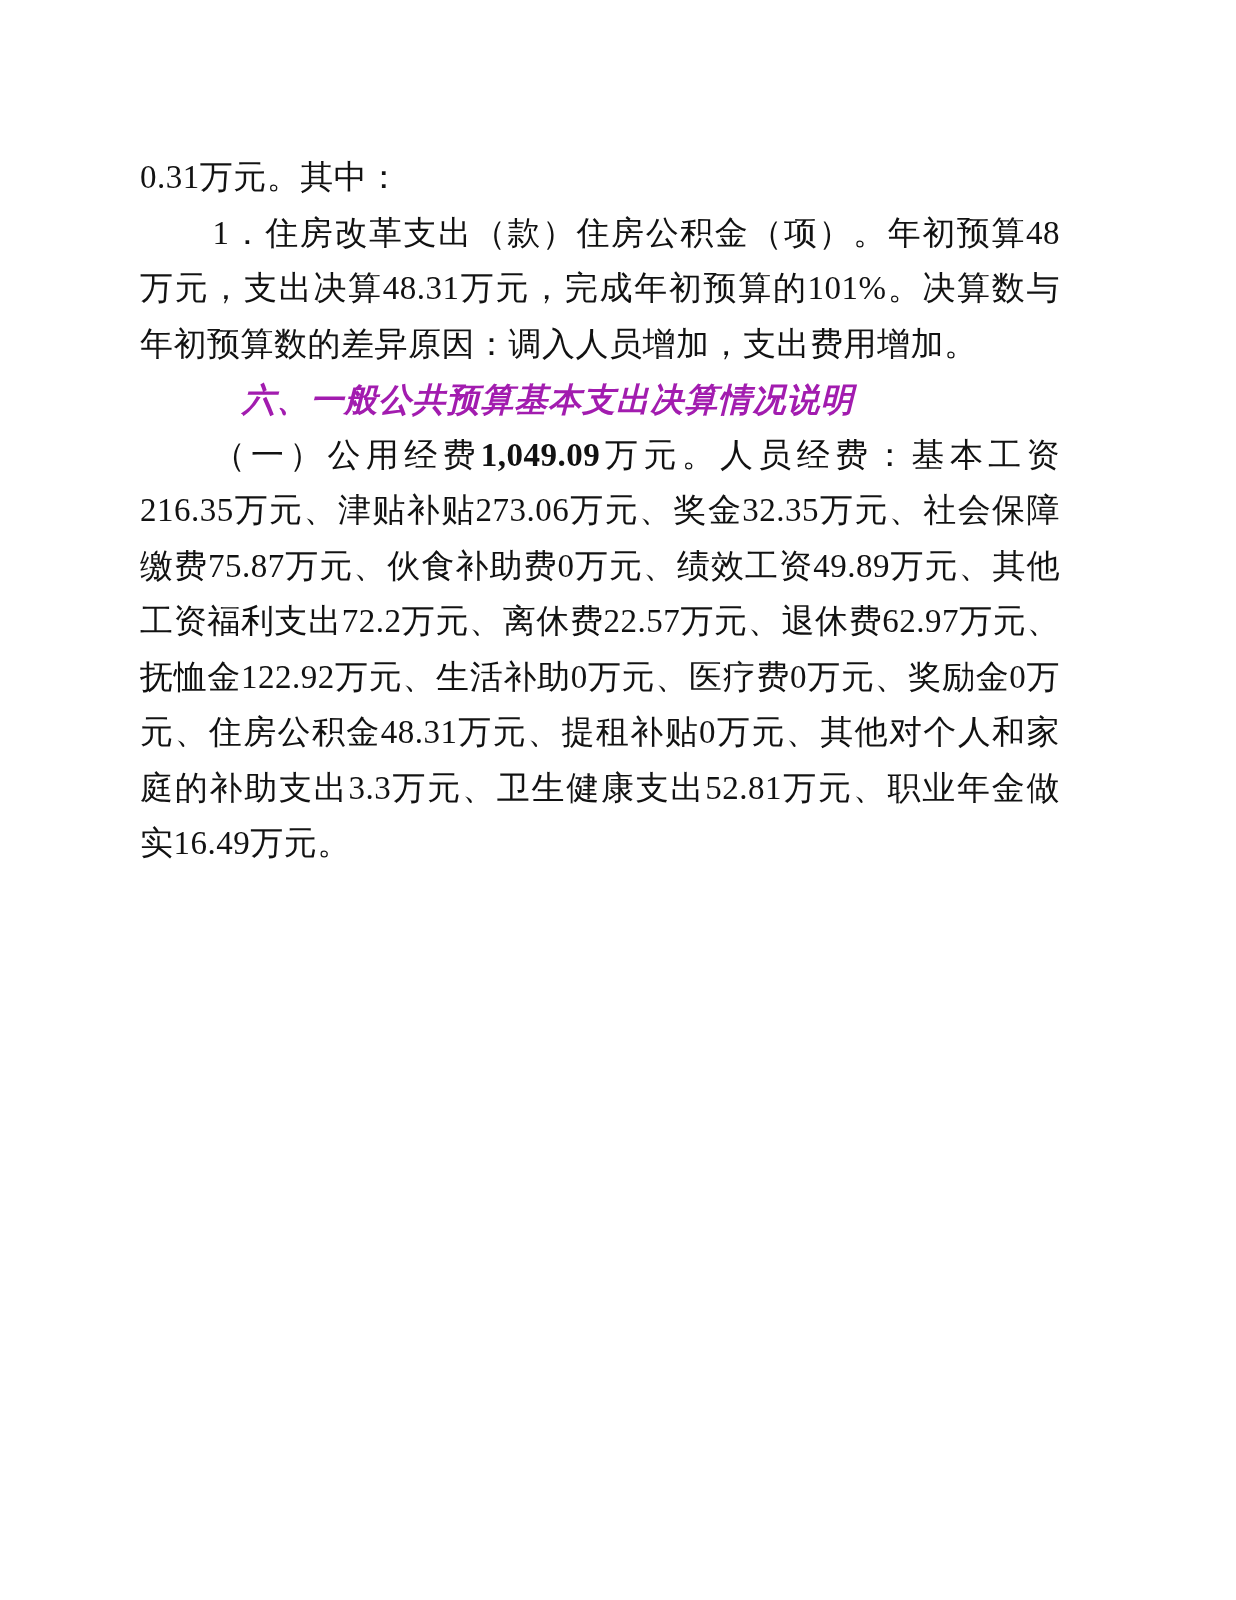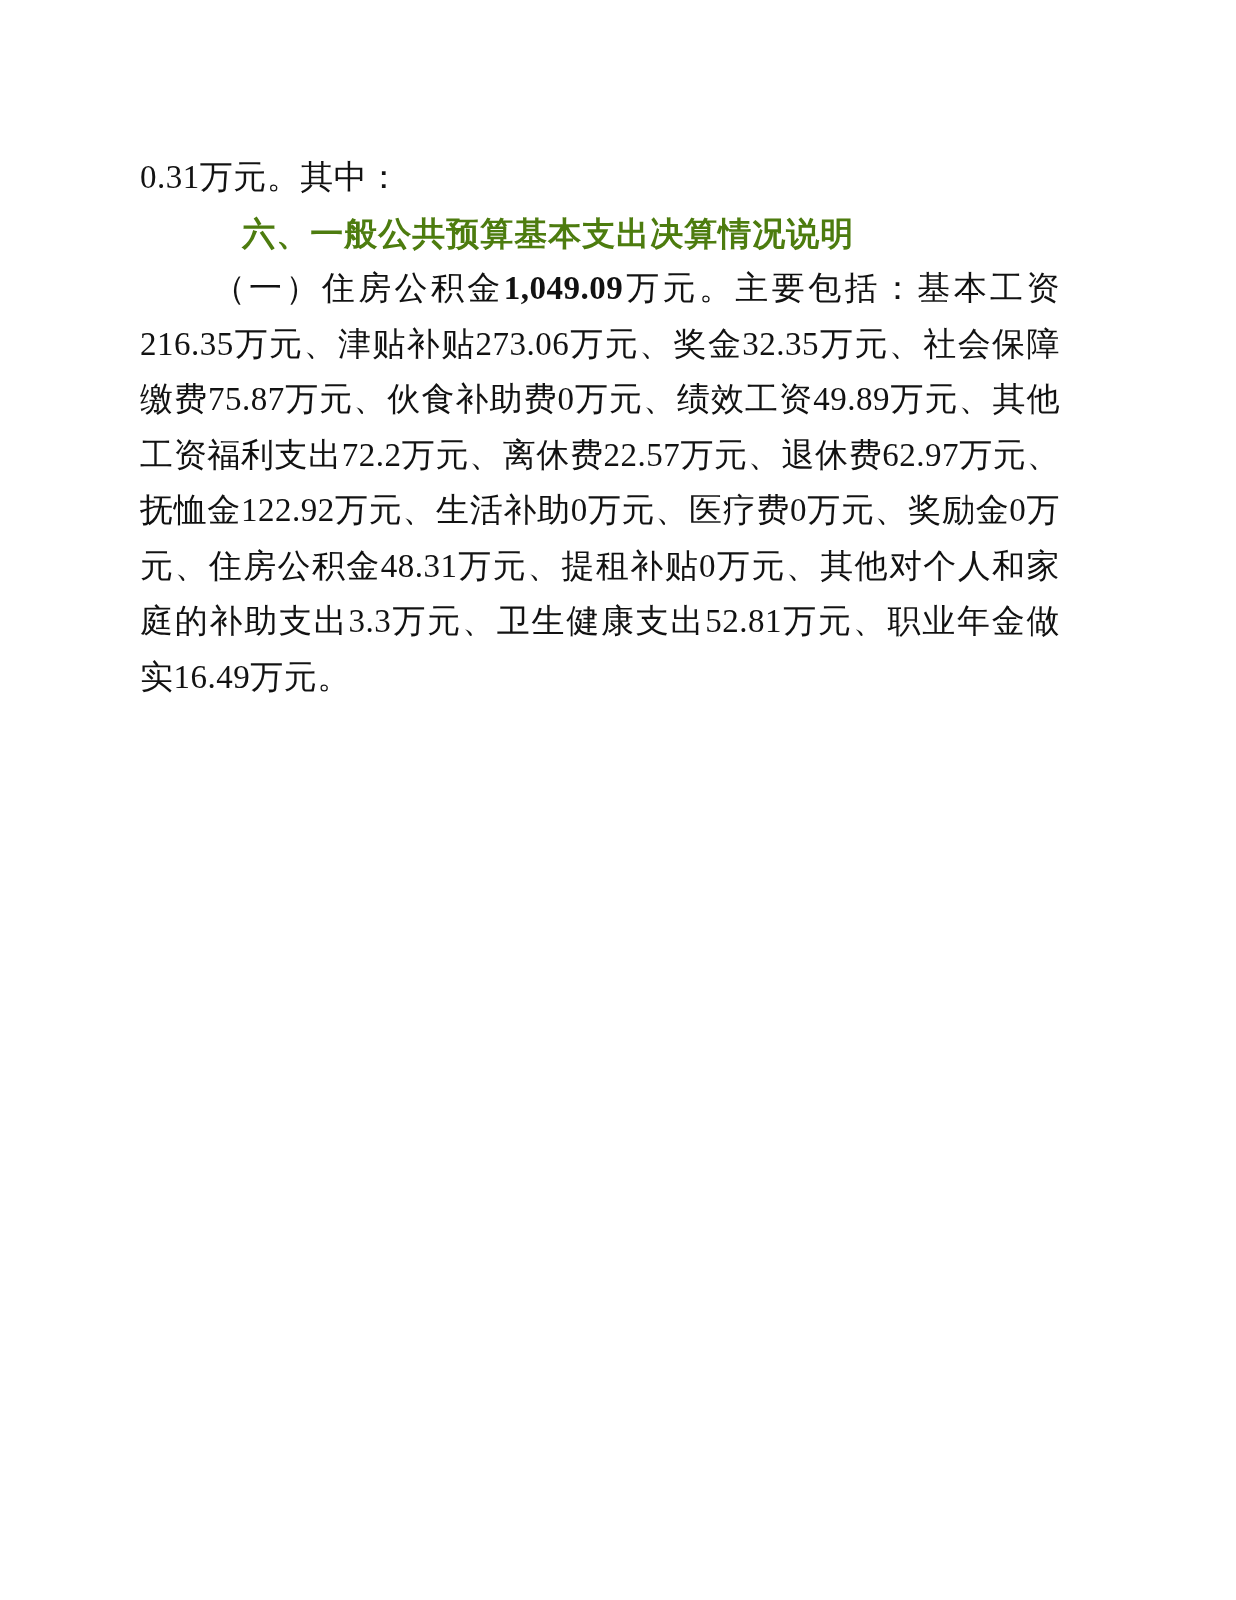--- a/index.html
+++ b/index.html
@@ -36,36 +36,38 @@
   .indent-3 { text-indent: 3.2em; }
   .heading {
     margin: 0;
     padding: 0;
     font-family: "Liberation Sans", "DejaVu Sans", sans-serif;
     font-weight: bold;
     font-size: 33px;
     line-height: 55.5px;
     text-indent: 3.1em;
     letter-spacing: 1px;
-    color: #4d7c0f;
+    color: #a21caf;
+    font-style: italic;
   }
   .bold-num {
     font-weight: bold;
     margin-top: 44px;
   }
 </style>
 </head>
 <body>
 
 <div class="page">
   <div class="content">
 
     <p class="para indent-0">0.31万元。其中：</p>
 
+    <p class="para indent-2">1．住房改革支出（款）住房公积金（项）。年初预算48万元，支出决算48.31万元，完成年初预算的101%。决算数与年初预算数的差异原因：调入人员增加，支出费用增加。</p>
 
     <h2 class="heading">六、一般公共预算基本支出决算情况说明</h2>
 
 
-    <p class="para indent-2"><span>（一）住房公积金</span><span class="bold-num">1,049.09</span><span>万元。主要包括：基本工资216.35万元、津贴补贴273.06万元、奖金32.35万元、社会保障缴费75.87万元、伙食补助费0万元、绩效工资49.89万元、其他工资福利支出72.2万元、离休费22.57万元、退休费62.97万元、抚恤金122.92万元、生活补助0万元、医疗费0万元、奖励金0万元、住房公积金48.31万元、提租补贴0万元、其他对个人和家庭的补助支出3.3万元、卫生健康支出52.81万元、职业年金做实16.49万元。</span></p>
+    <p class="para indent-2"><span>（一）公用经费</span><span class="bold-num">1,049.09</span><span>万元。人员经费：基本工资216.35万元、津贴补贴273.06万元、奖金32.35万元、社会保障缴费75.87万元、伙食补助费0万元、绩效工资49.89万元、其他工资福利支出72.2万元、离休费22.57万元、退休费62.97万元、抚恤金122.92万元、生活补助0万元、医疗费0万元、奖励金0万元、住房公积金48.31万元、提租补贴0万元、其他对个人和家庭的补助支出3.3万元、卫生健康支出52.81万元、职业年金做实16.49万元。</span></p>
 
 
   </div>
 </div>
 
 </body></html>

